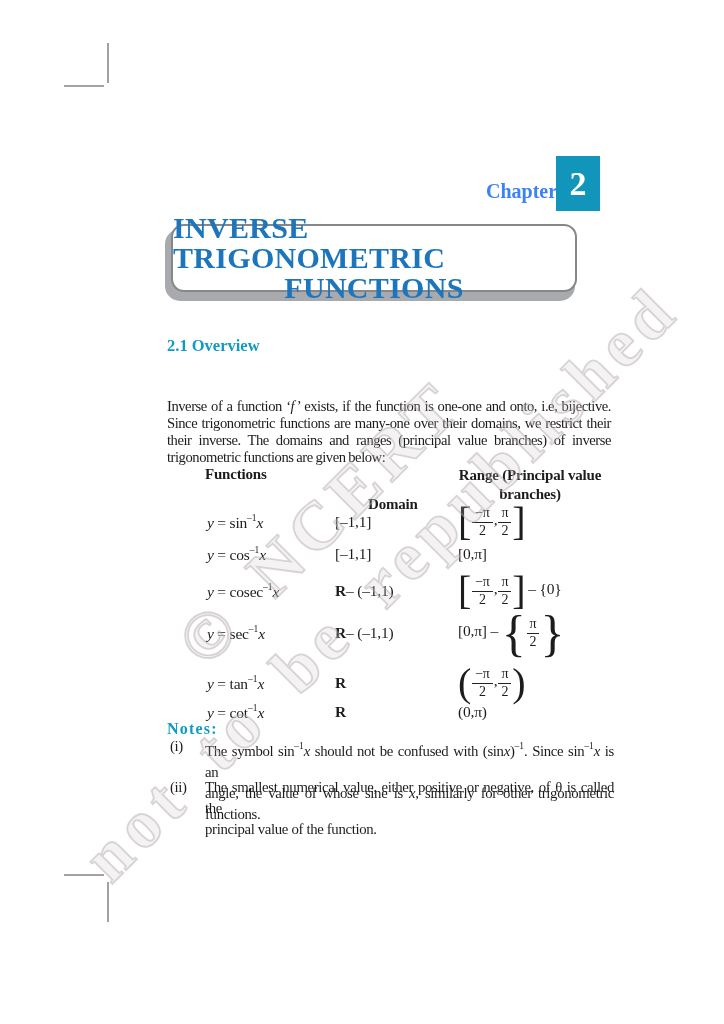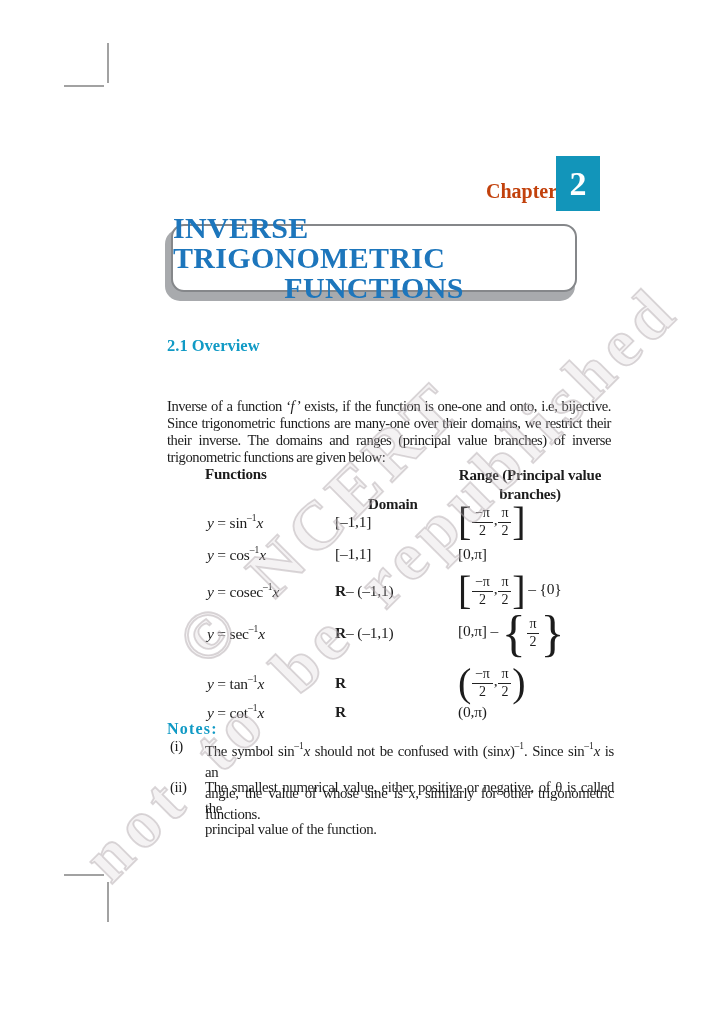--- a/index.html
+++ b/index.html
@@ -1,20 +1,20 @@
 <!DOCTYPE html>
 <html><head>
 <meta charset="utf-8">
 <style>
   html,body{margin:0;padding:0;background:#fff;}
   .page{position:relative;width:724px;height:1024px;background:#ffffff;overflow:hidden;
         font-family:"Liberation Serif",serif;color:#1c1c1c;}
   .crop{position:absolute;background:#a2a2a2;}
   
-  .chapter-label{position:absolute;left:486px;top:180px;font-size:20px;font-weight:bold;color:#c2410c;}
+  .chapter-label{position:absolute;left:486px;top:180px;font-size:20px;font-weight:bold;color:#3b82f6;}
   .chapter-box{position:absolute;left:556px;top:156px;width:44px;height:55px;background:var(--teal);
                display:flex;align-items:center;justify-content:center;}
   .chapter-num{color:#ffffff;font-size:34px;font-weight:bold;}
   
   .title-box{position:absolute;left:171px;top:224px;width:402px;height:64px;background:#ffffff;
              border:2.5px solid #85878a;border-radius:13px;box-shadow:-4px 7px 0 2px #a8aaad;
              display:flex;flex-direction:column;align-items:center;justify-content:center;z-index:2;}
   .title-line{color:var(--titleblue);font-weight:bold;font-size:30px;line-height:30px;letter-spacing:.3px;}
   
   .h-overview{position:absolute;left:167px;top:336px;font-size:16.5px;font-weight:bold;color:var(--cyan);}

